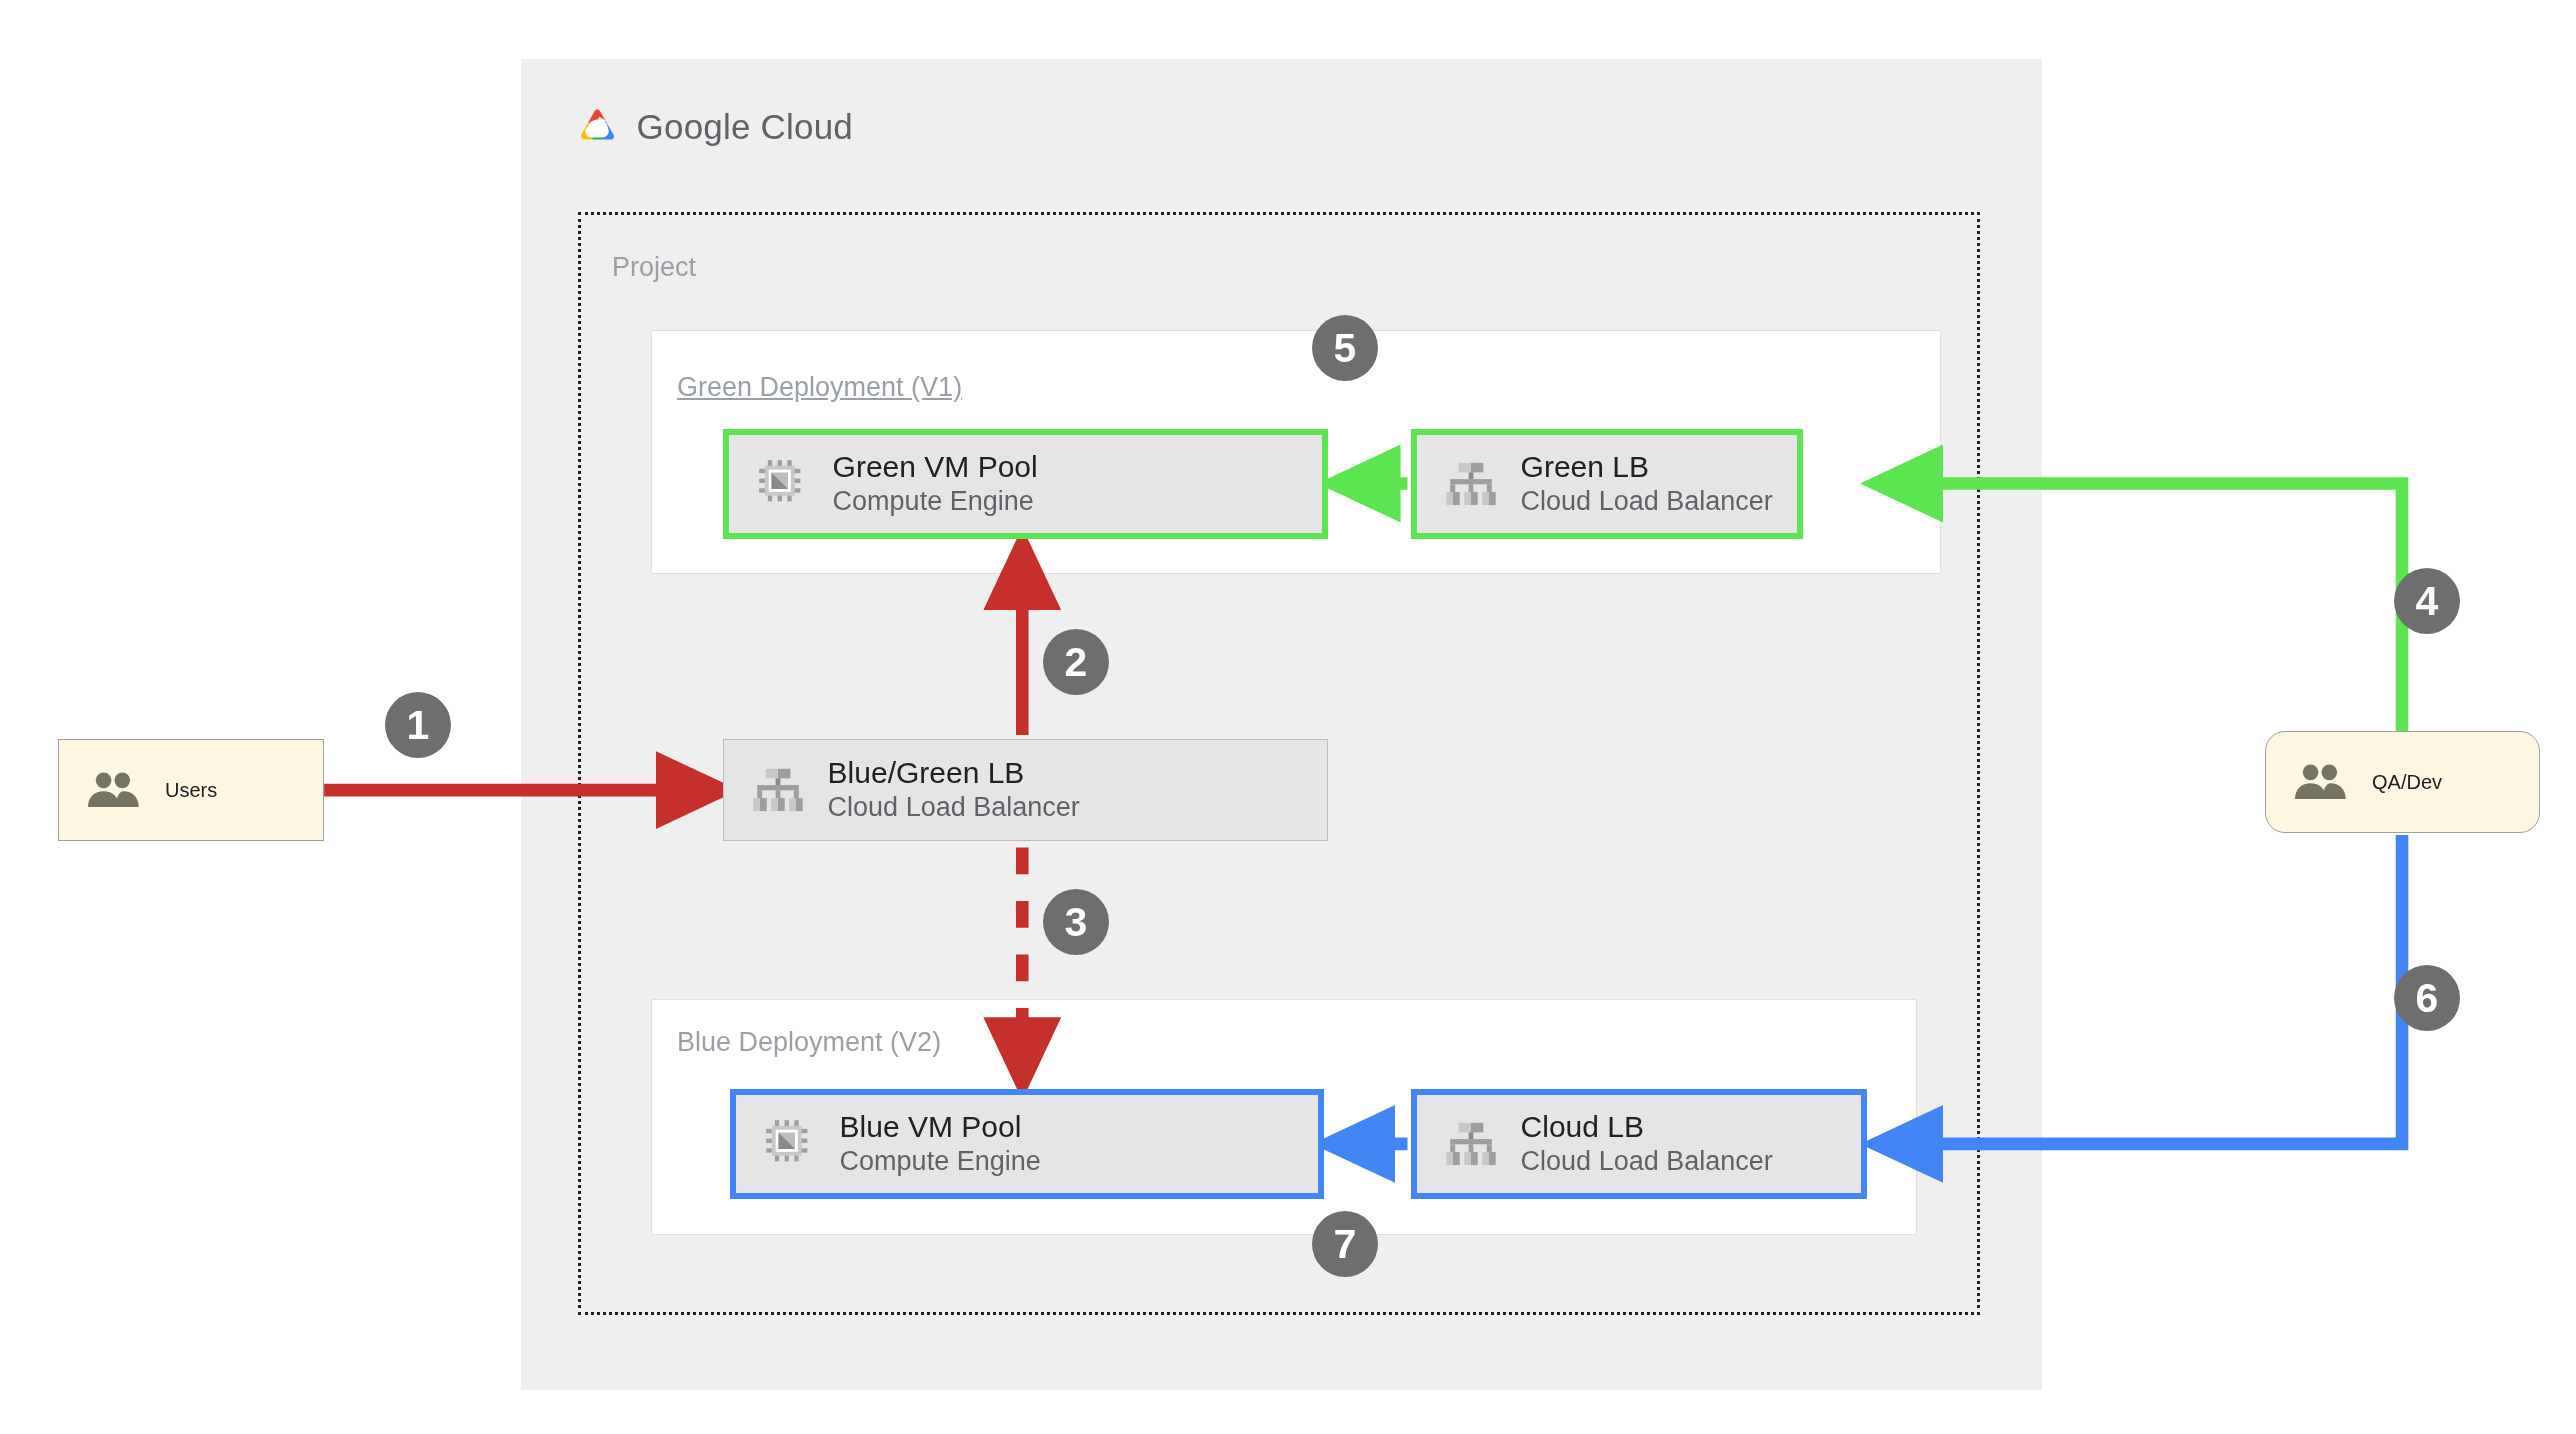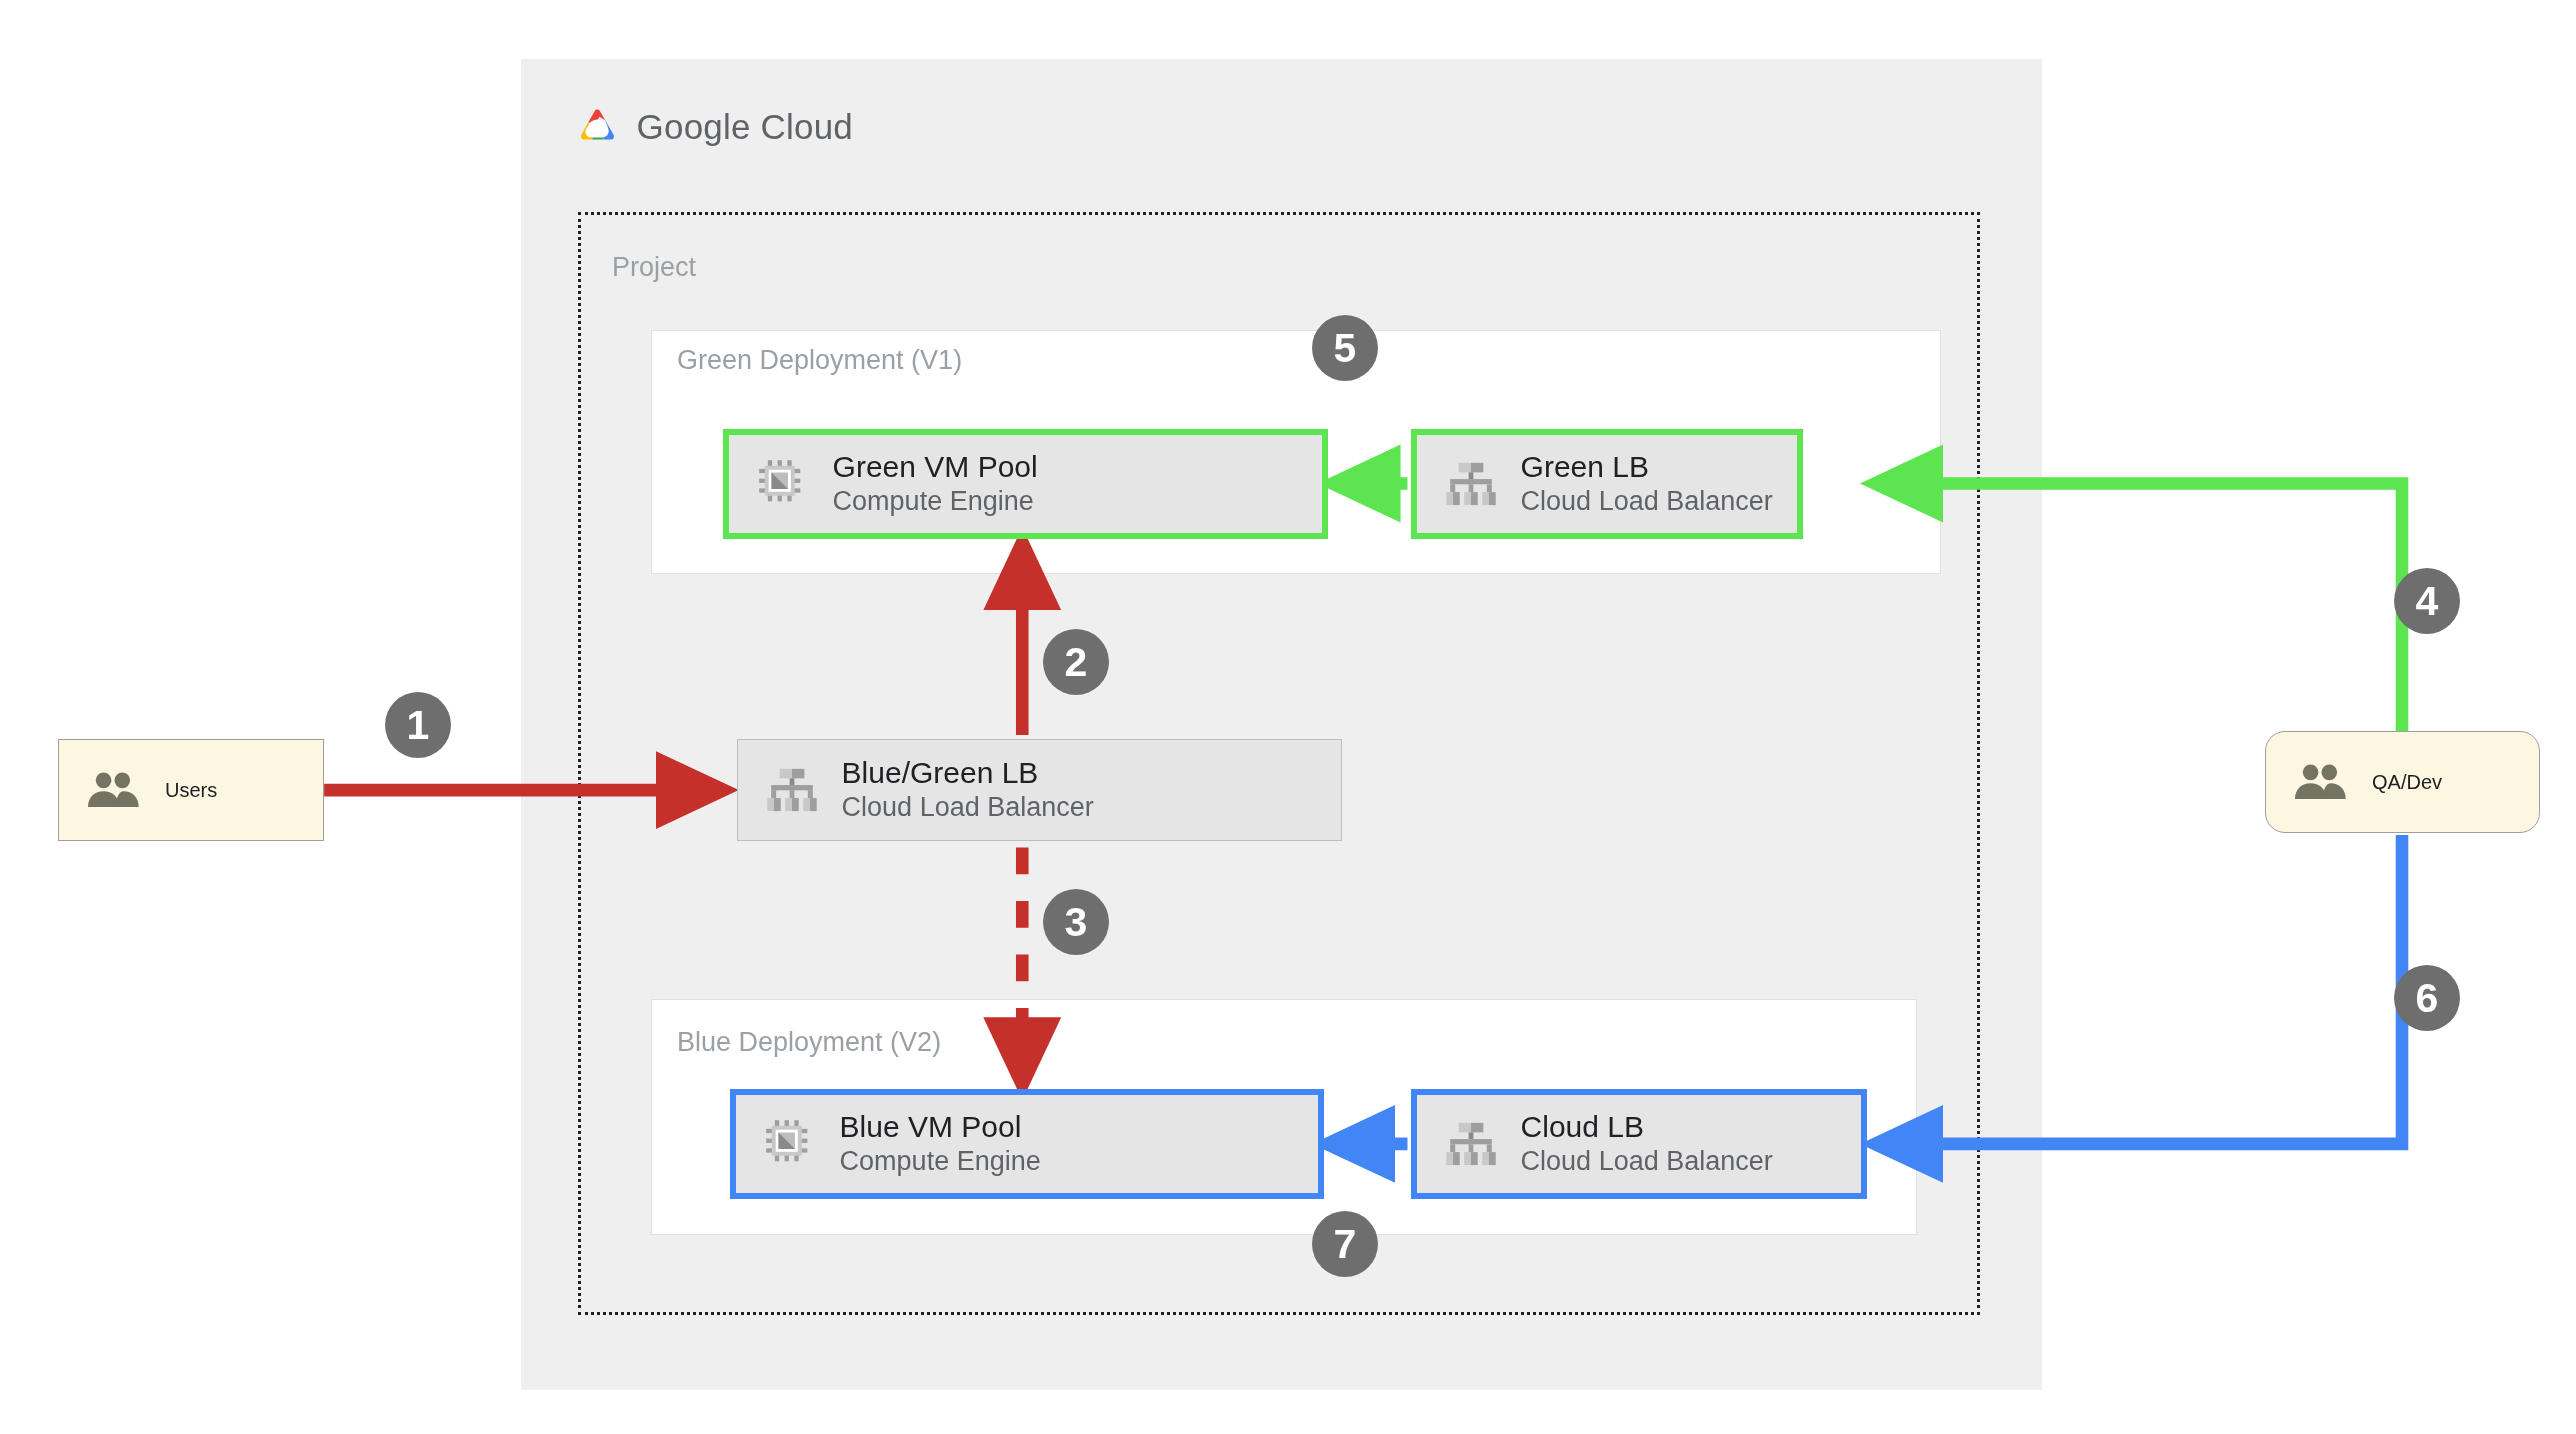--- a/index.html
+++ b/index.html
@@ -40,40 +40,40 @@
   .deployment {
     position: absolute;
     background: #ffffff;
     border: 1.6px solid #e0e0e0;
   }
   #green-deployment { left: 651px; top: 330px;  width: 1290px; height: 244px; }
   #blue-deployment  { left: 651px; top: 999px; width: 1266px; height: 236px; }
   .deployment-label {
     position: absolute; font-size: 27px; color: #9aa0a6; white-space: nowrap;
   }
-  #green-deployment .deployment-label { left: 25px; top: 14px; }
+  #green-deployment .deployment-label { left: 25px; top: 41px; text-decoration: underline; }
   #blue-deployment  .deployment-label { left: 25px; top: 27px; }
 
   
   .card {
     position: absolute; background: #e5e5e5;
     display: flex; align-items: center; gap: 23.6px;
     padding-left: 28px;
   }
   .card.plain  { border: 1.6px solid #bdbdbd; }
   .card.green  { border: 6.3px solid #5CE550; }
   .card.blue   { border: 6.3px solid #4285F4; }
 
   .card-text { display: flex; flex-direction: column; justify-content: center; }
   .card-title { font-size: 30px; color: #202124; line-height: 1.22; white-space: nowrap; }
   .card-sub   { font-size: 27px; color: #5f6368; line-height: 1.25; white-space: nowrap; }
 
   #green-vm-pool { left: 723px;  top: 429px;  width: 605px; height: 110px; }
   #green-lb      { left: 1411px; top: 429px;  width: 392px; height: 110px; }
-  #bluegreen-lb  { left: 723px;  top: 739px;  width: 605px; height: 102px; margin-left: 14px; }
+  #bluegreen-lb  { left: 723px;  top: 739px;  width: 605px; height: 102px; }
   #blue-vm-pool  { left: 730px;  top: 1089px; width: 594px; height: 110px; }
   #blue-lb       { left: 1411px; top: 1089px; width: 456px; height: 110px; }
 
   
   .actor {
     position: absolute;
     background: #FDF6E1; border: 1.6px solid #9e9e9e;
     display: flex; align-items: center; gap: 22px; padding-left: 27px;
   }
   .actor-label { font-size: 20px; color: #202124; white-space: nowrap; }

